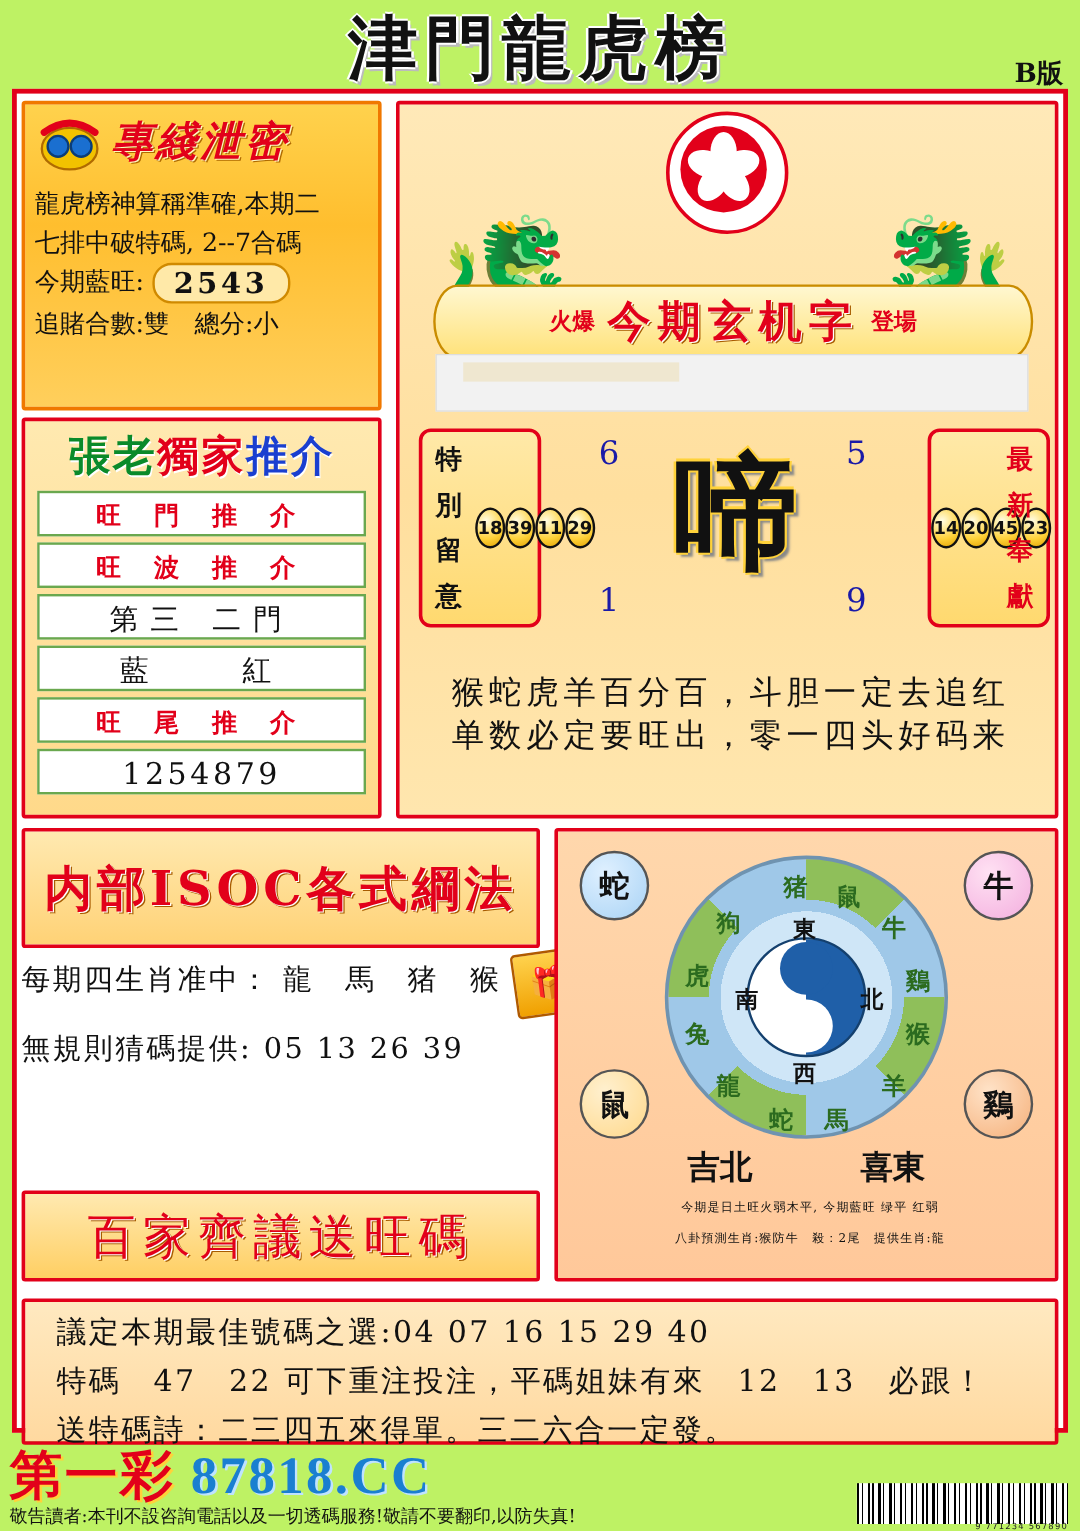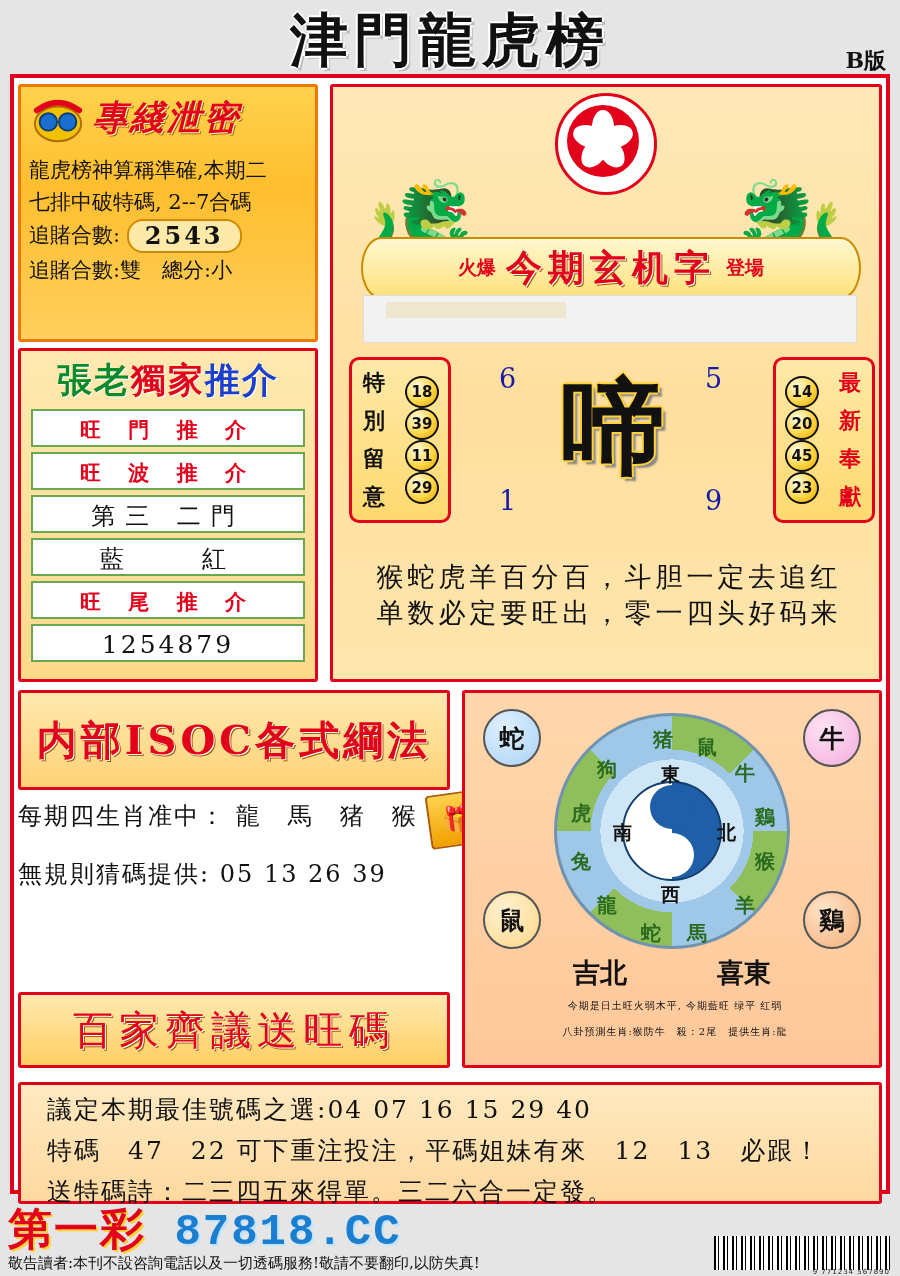--- a/index.html
+++ b/index.html
@@ -5,21 +5,21 @@
   html,body{margin:0;padding:0;}
   body{
     width:900px;height:1276px;
     background:#fdf8e8;
     font-family:"DejaVu Sans","Liberation Sans",sans-serif;
     position:relative;
     overflow:hidden;
   }
   .page{
     position:absolute;inset:0;
-    background:#e5e5e5;
+    background:#bef264;
   }
   
   .title-bar{
     position:absolute;top:0;left:0;width:900px;height:72px;
   }
   .main-title{
     position:absolute;left:0;top:2px;width:900px;
     text-align:center;
     font-family:"DejaVu Serif","Liberation Serif",serif;
     font-weight:bold;
@@ -161,21 +161,21 @@
     background:linear-gradient(180deg,#ffe9a8,#ffd96f);
     display:flex;
   }
   .note-col .label{
     width:44px;
     font-family:"DejaVu Serif","Liberation Serif",serif;
     font-size:22px;font-weight:bold;color:#111;
     display:flex;flex-direction:column;align-items:center;justify-content:space-around;
     padding:4px 0;
   }
-  .balls{width:52px;display:flex;flex-direction:column;align-items:center;justify-content:space-around;padding:16px 0;}
+  .balls{width:52px;display:flex;flex-direction:row;align-items:center;justify-content:space-around;padding:16px 0;}
   .ball{
     width:30px;height:30px;border-radius:50%;
     background:radial-gradient(circle at 34% 30%,#fffde6,#ffd23a 60%,#e0a000);
     border:2px solid #111;
     font-size:15px;font-weight:bold;color:#111;
     display:flex;align-items:center;justify-content:center;
     font-family:"DejaVu Sans","Liberation Sans",sans-serif;
   }
   .note-col.right .label{color:#e2001a;}
   #noteRight{left:440px;text-align:center;}
@@ -308,21 +308,21 @@
     border-radius:3px;
   }
   .bb-line{
     font-family:"DejaVu Serif","Liberation Serif",serif;
     font-size:25px;color:#111;margin:8px 0 0 26px;letter-spacing:2px;
     white-space:nowrap;
   }
   
   .footer-logo{
     position:absolute;left:8px;top:1200px;
-    font-family:Liberation Mono, monospace;
+    font-family:Liberation Serif, serif;
     font-size:44px;font-weight:bold;
     color:#e2001a;
     text-shadow:2px 2px 0 #ffd23a;
     letter-spacing:2px;
   }
   .footer-logo .site{color:#1a7fd0;text-shadow:2px 2px 0 #bfe3ff;}
   .footer-note{
     position:absolute;left:8px;top:1254px;width:700px;
     font-family:"DejaVu Serif","Liberation Serif",serif;
     font-size:15px;color:#111;letter-spacing:0px;
@@ -355,21 +355,21 @@
           <circle cx="20" cy="30" r="9" fill="#1a6fd0" stroke="#0b3d77" stroke-width="2"></circle>
           <circle cx="40" cy="30" r="9" fill="#1a6fd0" stroke="#0b3d77" stroke-width="2"></circle>
           <path d="M8 18 Q30 2 52 18" fill="none" stroke="#e2001a" stroke-width="6" stroke-linecap="round"></path>
         </svg>
       </div>
       <div class="hot-title">專綫泄密</div>
     </div>
     <div class="hot-line">龍虎榜神算稱準確,本期二</div>
     <div class="hot-line">七排中破特碼, 2--7合碼</div>
     <div class="hot-line">
-      <span>追賭合數:</span>
+      <span>今期藍旺:</span>
       <span class="code-pill">2543</span>
     </div>
     <div class="hot-line">追賭合數:雙　總分:小</div>
   </div>
 
   <div class="panel" id="recommend">
     <div class="rec-title">
       <span class="g">張老</span><span class="r">獨家</span><span class="b">推介</span>
     </div>
     <div class="rec-row">旺 門 推 介</div>

